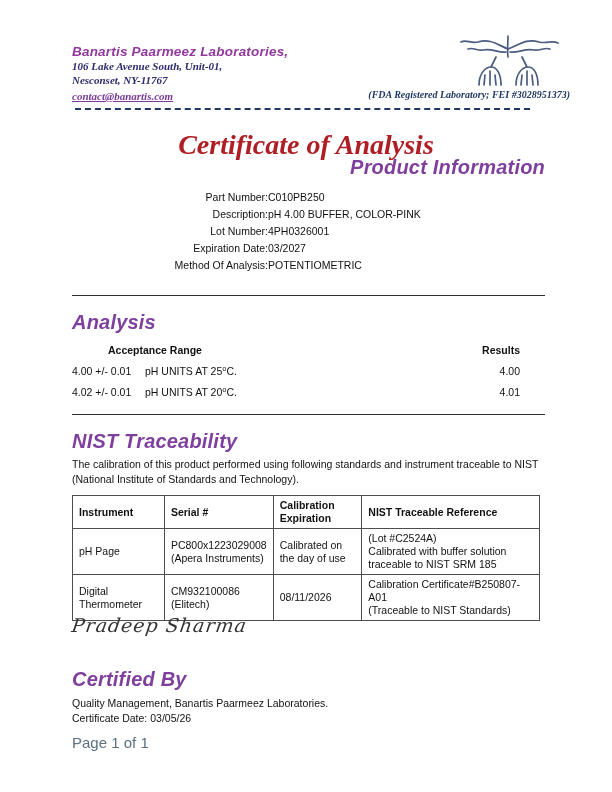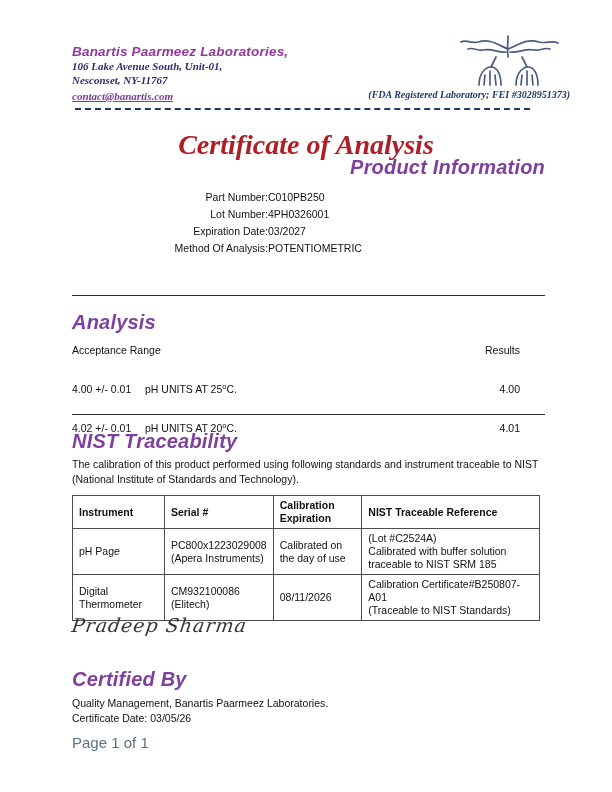--- a/index.html
+++ b/index.html
@@ -66,26 +66,26 @@
   .field-value { font-size: 10.5px; color: #111; }
 
   .divider { position: absolute; left: 72px; width: 473px; border-top: 1.2px solid #2f2f2f; }
   .divider-1 { top: 295px; }
   .divider-2 { top: 414px; }
 
   
   .section-analysis { position: absolute; left: 72px; top: 311px; width: 448px; }
   .analysis-header-row {
     display: flex; justify-content: space-between;
-    margin-top: 10px; font-size: 10.5px; font-weight: normal; color: #111;
+    margin-top: 10px; font-size: 10.5px; font-weight: bold; color: #111; margin-left: 36px;
   }
   .analysis-row { display: flex; margin-top: 9px; font-size: 10.5px; color: #111; align-items: baseline; }
   .analysis-range { width: 73px; }
   .analysis-param { flex: 1; }
-  .analysis-result { text-align: left; margin-top: 18px; }
+  .analysis-result { text-align: left; }
 
   
   .section-nist { position: absolute; left: 72px; top: 430px; width: 500px; }
   .nist-desc { margin-top: 4px; width: 498px; font-size: 10.5px; line-height: 14.5px; color: #111; }
   .nist-table {
     margin-top: 9px; width: 468px;
     border-collapse: collapse;
     font-size: 10.5px; color: #111;
   }
   .nist-table th, .nist-table td {
@@ -157,20 +157,24 @@
   <div class="rule-dashed"></div>
 
   <div class="doc-title">Certificate of Analysis</div>
 
   <div class="section-product">
     <div class="section-heading">Product Information</div>
     <div class="product-fields">
       <div class="field-row">
         <div class="field-label">Part Number:</div>
         <div class="field-value">C010PB250</div>
+      </div>
+      <div class="field-row">
+        <div class="field-label">Description:</div>
+        <div class="field-value">pH 4.00 BUFFER, COLOR-PINK</div>
       </div>
       <div class="field-row">
         <div class="field-label">Lot Number:</div>
         <div class="field-value">4PH0326001</div>
       </div>
       <div class="field-row">
         <div class="field-label">Expiration Date:</div>
         <div class="field-value">03/2027</div>
       </div>
       <div class="field-row">

